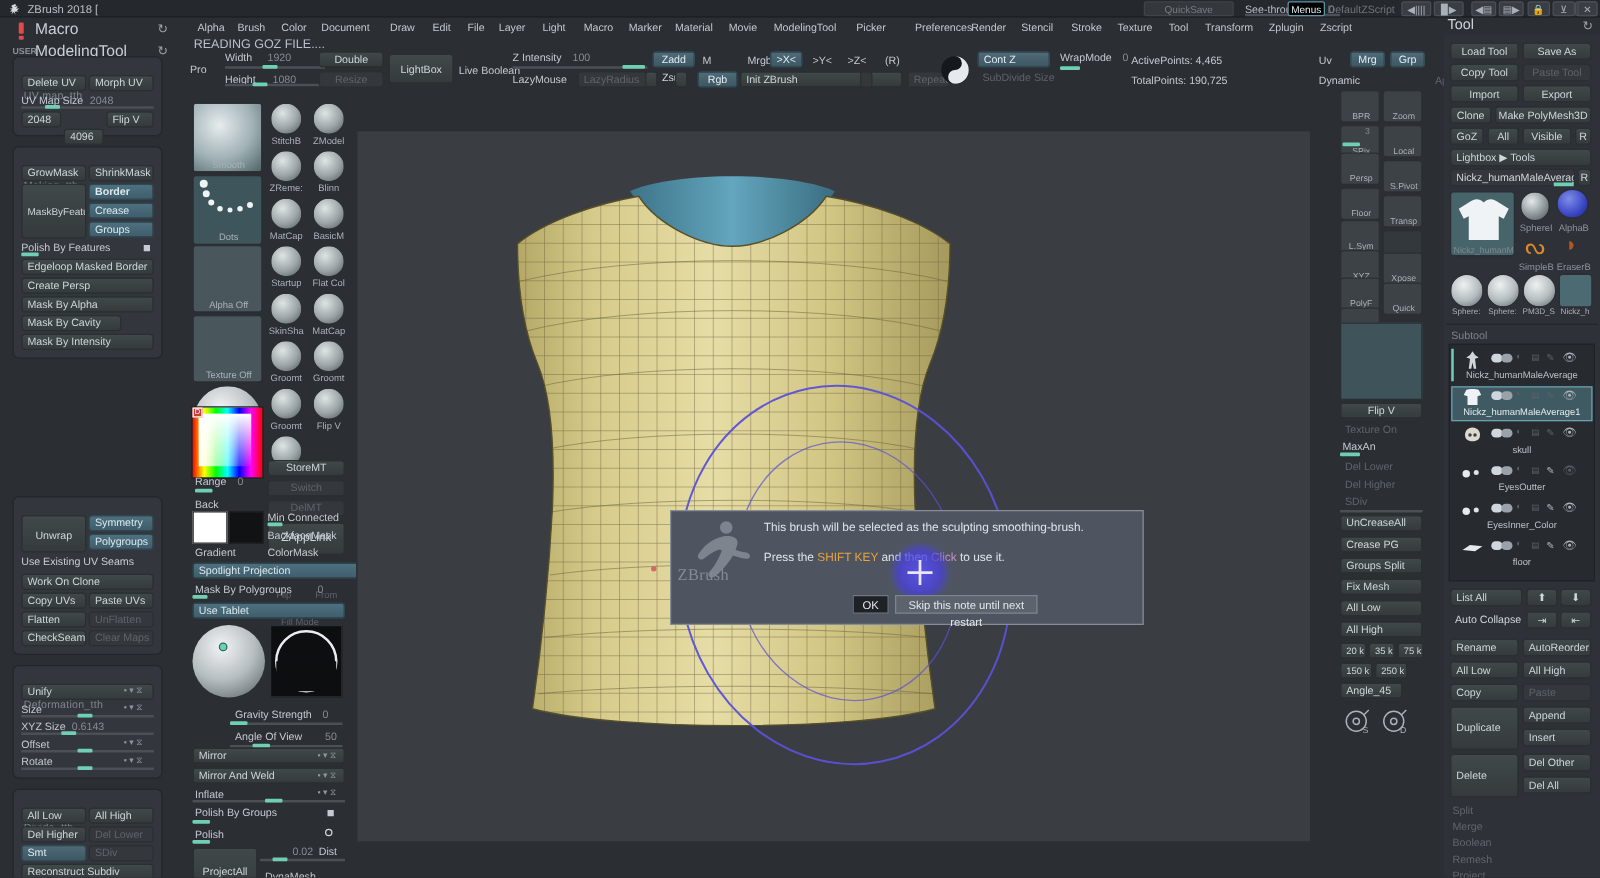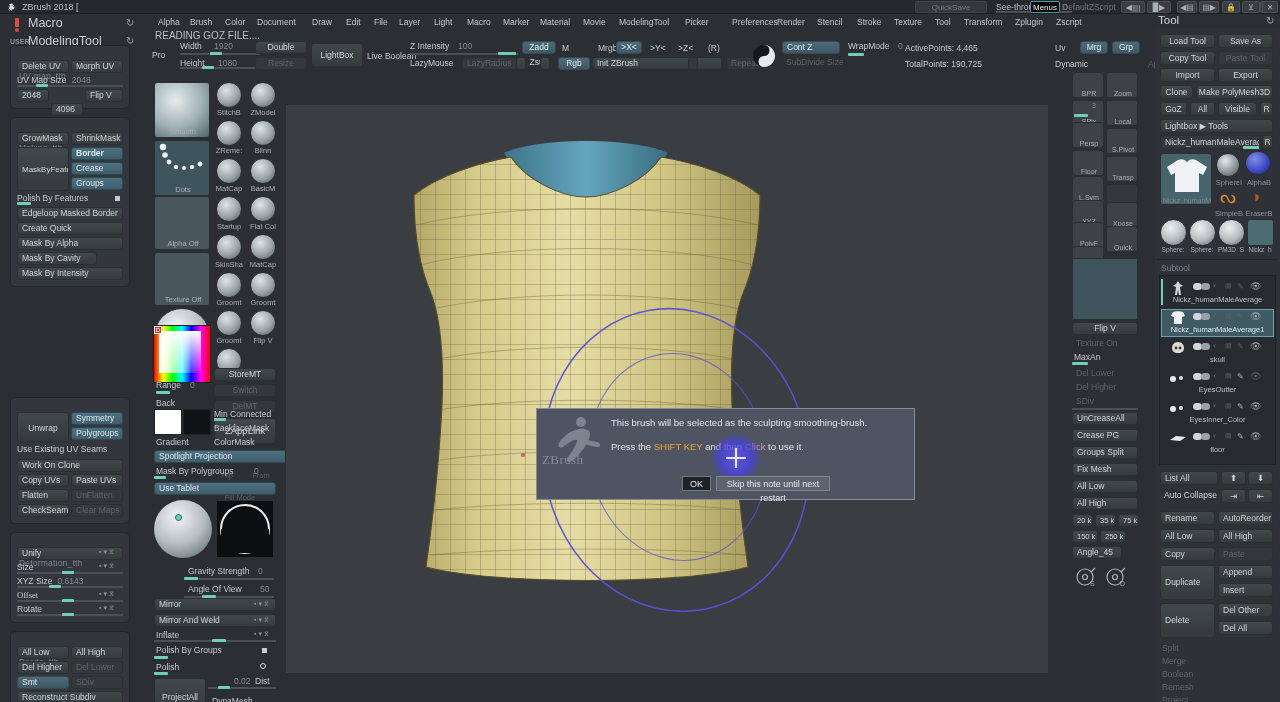--- a/index.html
+++ b/index.html
@@ -168,21 +168,21 @@
       <div class="btn abs" style="left:6px;top:14px;width:52px;">GrowMask</div>
       <div class="btn abs" style="left:60px;top:14px;width:52px;">ShrinkMask</div>
       <div class="btn abs" style="left:6px;top:29px;width:52px;height:44px;line-height:44px;text-align:center;font-size:8px;">MaskByFeatur</div>
       <div class="btn blue abs" style="left:60px;top:29px;width:52px;font-weight:bold;">Border</div>
       <div class="btn blue abs" style="left:60px;top:44px;width:52px;">Crease</div>
       <div class="btn blue abs" style="left:60px;top:59px;width:52px;">Groups</div>
       <div class="abs lbl" style="left:6px;top:75px;">Polish By Features</div>
       <div class="abs" style="left:104px;top:78px;width:5px;height:5px;background:#c3cad1;"></div>
       <div class="abs sld-fill" style="left:6px;top:84px;width:14px;"></div>
       <div class="btn abs" style="left:6px;top:89px;width:106px;">Edgeloop Masked Border</div>
-      <div class="btn abs" style="left:6px;top:104px;width:106px;">Create Quick</div>
+      <div class="btn abs" style="left:6px;top:104px;width:106px;">Create Persp</div>
       <div class="btn abs" style="left:6px;top:119px;width:106px;">Mask By Alpha</div>
       <div class="btn abs" style="left:6px;top:134px;width:80px;">Mask By Cavity</div>
       <div class="btn abs" style="left:6px;top:149px;width:106px;">Mask By Intensity</div>
     </div>
     <div class="abs lpanel" style="left:0;top:352px;width:120px;height:127px;">
       <div class="ptitle">Unwrap_tth</div>
       <div class="btn abs" style="left:6px;top:14px;width:52px;height:30px;line-height:30px;text-align:center;">Unwrap</div>
       <div class="btn blue abs" style="left:60px;top:14px;width:52px;">Symmetry</div>
       <div class="btn blue abs" style="left:60px;top:29px;width:52px;">Polygroups</div>
       <div class="abs flat" style="left:6px;top:46px;">Use Existing UV Seams</div>
@@ -199,21 +199,21 @@
       <div class="btn abs" style="left:6px;top:14px;width:106px;">Unify</div>
       <div class="abs" style="left:88px;top:15px;font-size:7px;color:#8e959d;letter-spacing:2px;">▪▾⧖</div>
       <div class="abs lbl" style="left:6px;top:29px;">Size</div>
       <div class="abs" style="left:88px;top:29px;font-size:7px;color:#8e959d;letter-spacing:2px;">▪▾⧖</div>
       <div class="abs sld-track" style="left:6px;top:39px;width:106px;"></div>
       <div class="abs sld-fill" style="left:50.519999999999996px;top:38px;width:12px;"></div>
       <div class="abs lbl" style="left:6px;top:43px;">XYZ Size</div>
       <div class="abs val" style="left:46.4px;top:43px;">0.6143</div>
       <div class="abs sld-track" style="left:6px;top:53px;width:106px;"></div>
       <div class="abs sld-fill" style="left:37.8px;top:52px;width:12px;"></div>
-      <div class="abs lbl" style="left:6px;top:57px;font-family:Liberation Serif, serif;">Offset</div>
+      <div class="abs lbl" style="left:6px;top:57px;">Offset</div>
       <div class="abs" style="left:88px;top:57px;font-size:7px;color:#8e959d;letter-spacing:2px;">▪▾⧖</div>
       <div class="abs sld-track" style="left:6px;top:67px;width:106px;"></div>
       <div class="abs sld-fill" style="left:50.519999999999996px;top:66px;width:12px;"></div>
       <div class="abs lbl" style="left:6px;top:71px;">Rotate</div>
       <div class="abs" style="left:88px;top:71px;font-size:7px;color:#8e959d;letter-spacing:2px;">▪▾⧖</div>
       <div class="abs sld-track" style="left:6px;top:81px;width:106px;"></div>
       <div class="abs sld-fill" style="left:50.519999999999996px;top:80px;width:12px;"></div>
     </div>
     <div class="abs lpanel" style="left:0;top:586px;width:120px;height:80px;">
       <div class="ptitle">Divide_tth</div>

